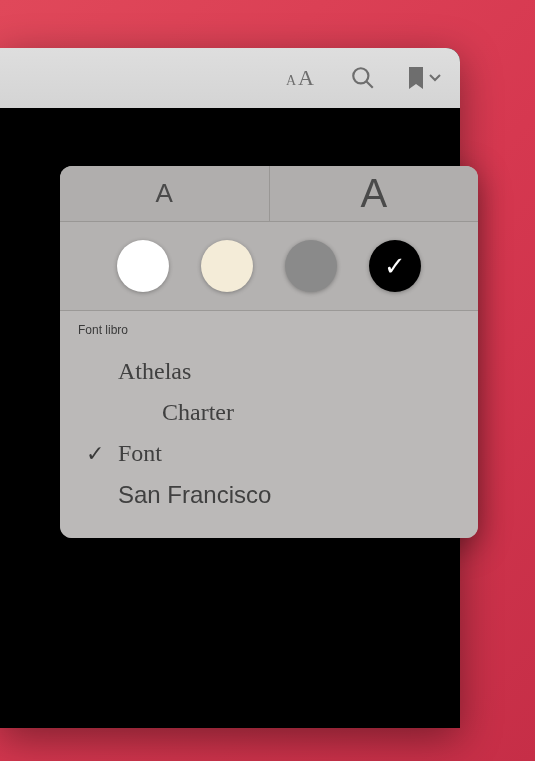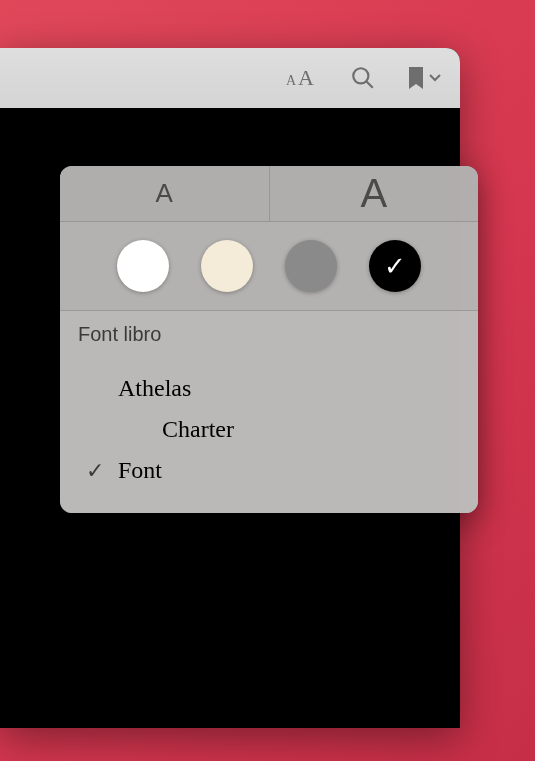--- a/index.html
+++ b/index.html
@@ -109,40 +109,40 @@
     .theme-black { background: #000000; }
     .theme-check {
       color: #fff;
       font-size: 26px;
     }
     .font-list {
       padding: 12px 18px 22px 18px;
       background: rgba(188, 186, 184, 0.85);
     }
     .font-header {
-      font-size: 20px;
+      font-size: 12px;
       color: #3a3a3a;
-      margin-bottom: 22px;
+      margin-bottom: 14px;
     }
     .font-item {
       display: flex;
       align-items: center;
       padding: 7px 0 7px 40px;
       cursor: pointer;
       position: relative;
     }
     .font-item .check {
       position: absolute;
       left: 8px;
       font-size: 22px;
       color: #3a3a3a;
     }
     .font-name {
       font-size: 24px;
-      color: #000000;
+      color: #404040;
     }
     .f-athelas { font-family: "Athelas", Georgia, serif; }
     .f-charter { font-family: "Charter", Georgia, serif; margin-left: 44px; }
     .f-georgia { font-family: Georgia, serif; }
     .f-iowan { font-family: "Iowan Old Style", Georgia, serif; }
     .f-palatino { font-family: "Palatino", "Palatino Linotype", serif; }
     .f-sf { font-family: -apple-system, "San Francisco", Arial, sans-serif; }
     .f-seravek { font-family: "Seravek", Arial, sans-serif; font-weight:500; }
     .f-times { font-family: "Times New Roman", Times, serif; }
   </style>
@@ -200,16 +200,19 @@
           <div class="font-item">
             <span class="font-name f-athelas">Athelas</span>
           </div>
           <div class="font-item">
             <span class="font-name f-charter">Charter</span>
           </div>
           <div class="font-item">
             <span class="check">✓</span>
             <span class="font-name f-iowan">Font</span>
           </div>
+          <div class="font-item">
+            <span class="font-name f-sf">San Francisco</span>
+          </div>
         </div>
     </div>
   </div>
 </div>
 
 </body></html>

